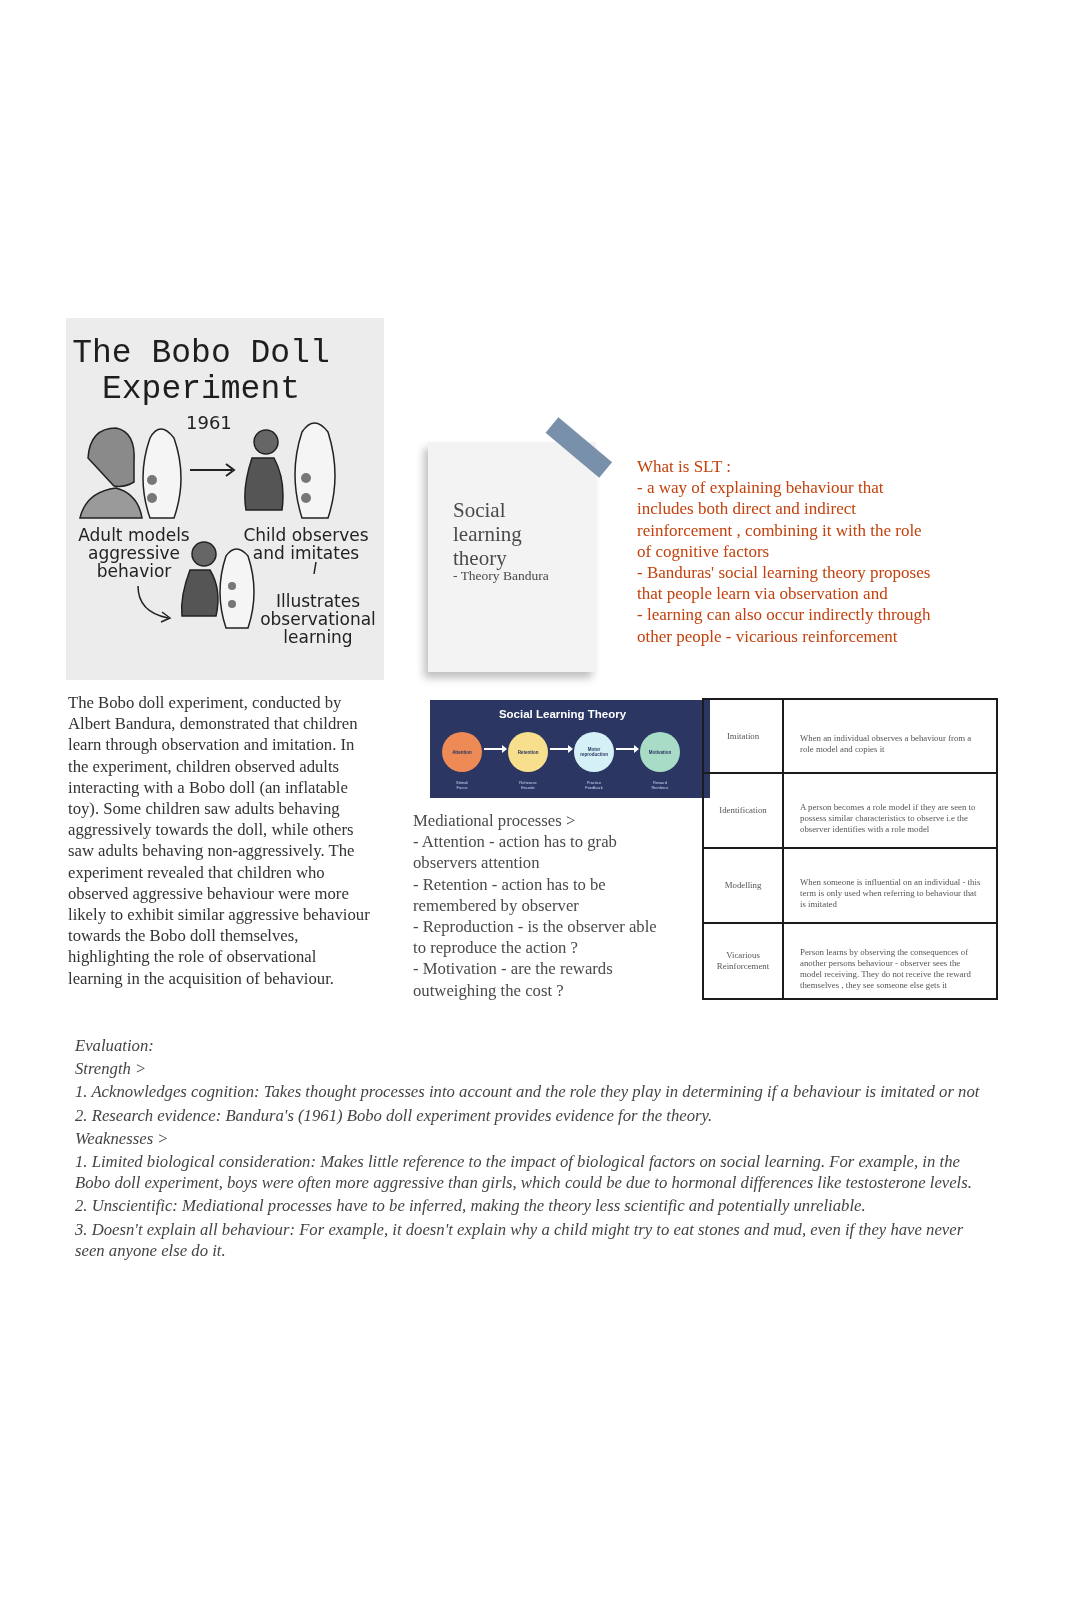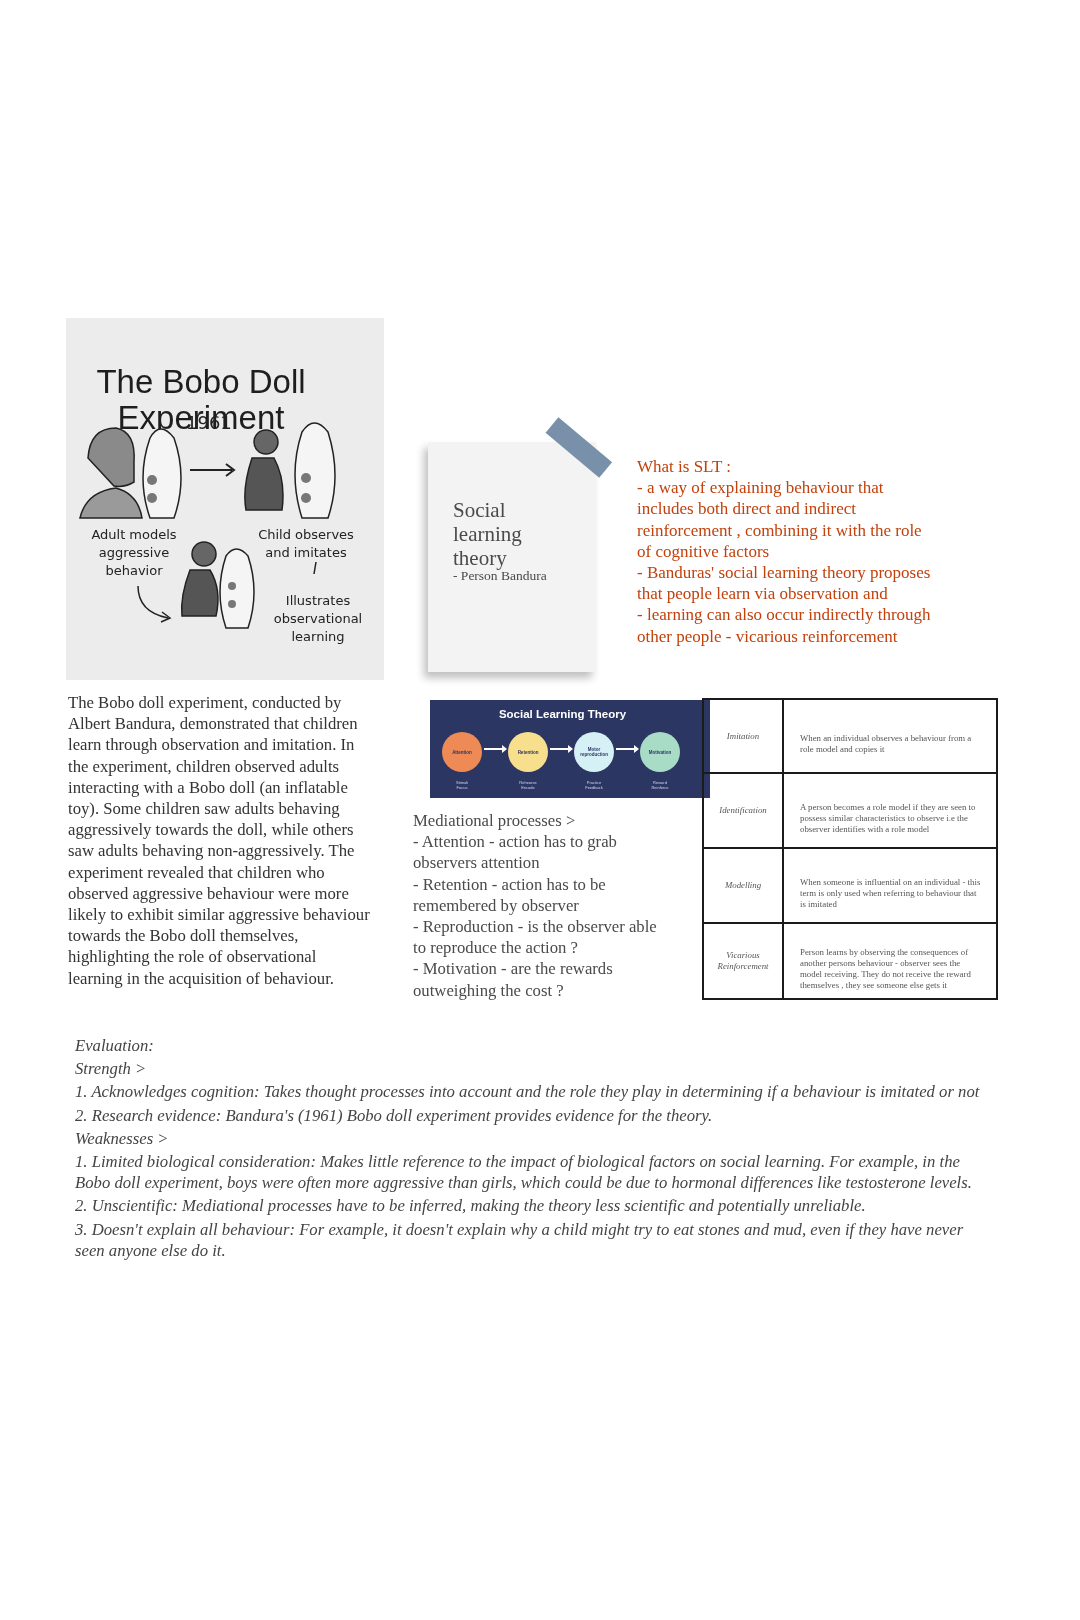--- a/index.html
+++ b/index.html
@@ -2,24 +2,24 @@
 <html><head>
 <meta charset="utf-8">
 <style>
   html, body { margin: 0; padding: 0; background: #ffffff; }
   body { width: 1080px; height: 1620px; position: relative; overflow: hidden;
          font-family: "Liberation Serif", "DejaVu Serif", serif; color: #3a3a3a; }
   .abs { position: absolute; }
 
   
   .bobo-panel { left: 66px; top: 318px; width: 318px; height: 362px; background: #ececec; }
-  .bobo-title { left: 0; width: 270px; top: 18px; text-align: center; font-family: Liberation Sans, sans-serif;
-                font-size: 33px; line-height: 36px; color: #1e1e1e; margin-top: 28px; }
+  .bobo-title { left: 0; width: 270px; top: 18px; text-align: center; font-family: Liberation Mono, monospace;
+                font-size: 33px; line-height: 36px; color: #1e1e1e; }
   .bobo-year { left: 120px; top: 94px; font-family: "DejaVu Sans", sans-serif; font-size: 18px; color: #222; }
-  .bobo-cap { font-family: "DejaVu Sans", sans-serif; font-size: 13px; line-height: 18px; color: #222; text-align: center; }
+  .bobo-cap { font-family: "DejaVu Sans", sans-serif; font-size: 17px; line-height: 18px; color: #222; text-align: center; }
 
   
   .note-card { left: 428px; top: 442px; width: 168px; height: 230px; background: #f3f3f3;
                box-shadow: -4px 6px 8px rgba(0,0,0,0.25); }
   .note-tape { left: 552px; top: 415px; width: 70px; height: 20px; background: #7890aa; transform: rotate(40deg);
                transform-origin: left center; }
   .note-title { left: 25px; top: 56px; font-size: 21px; line-height: 24px; color: #4a4a4a; }
   .note-author { left: 25px; top: 126px; font-size: 13.5px; color: #4a4a4a; }
 
   
@@ -40,21 +40,21 @@
                        border-top: 4px solid transparent; border-bottom: 4px solid transparent; }
   .info-sub { top: 80px; width: 40px; text-align: center; font-family: "Liberation Sans", sans-serif; font-size: 4px;
               line-height: 5px; color: #cfd6ee; }
 
   
   .med-block { left: 413px; top: 810px; width: 280px; font-size: 16.7px; line-height: 21.2px; color: #4a4a4a; }
 
   
   .concept-table { left: 702px; top: 698px; width: 296px; border-collapse: collapse; }
   .concept-table td { border: 2.5px solid #1b1b1b; font-size: 8.8px; line-height: 11px; color: #555; vertical-align: middle; }
-  .concept-table td.term { width: 76px; text-align: center; font-style: italic; }
+  .concept-table td.term { width: 76px; text-align: center; }
   .concept-table td.def { padding: 16px 12px 0 16px; margin-top: 42px; }
 
   
   .eval-block { left: 73px; top: 1033px; width: 910px; font-size: 16.7px; line-height: 21.2px; color: #444; }
   .eval-block p { margin: 2px; font-style: italic; }
 </style>
 </head>
 <body>
 
 <div class="abs bobo-panel">
@@ -110,21 +110,21 @@
     <div>learning</div>
   </div>
 </div>
 
 <div class="abs note-card">
   <div class="abs note-title">
     <div>Social</div>
     <div>learning</div>
     <div>theory</div>
   </div>
-  <div class="abs note-author">- Person Bandura</div>
+  <div class="abs note-author">- Theory Bandura</div>
 </div>
 <div class="abs note-tape"></div>
 
 <div class="abs slt-block">
   <div>What is SLT :</div>
   <div>- a way of explaining behaviour that</div>
   <div>includes both direct and indirect</div>
   <div>reinforcement , combining it with the role</div>
   <div>of cognitive factors</div>
   <div>- Banduras' social learning theory proposes</div>

